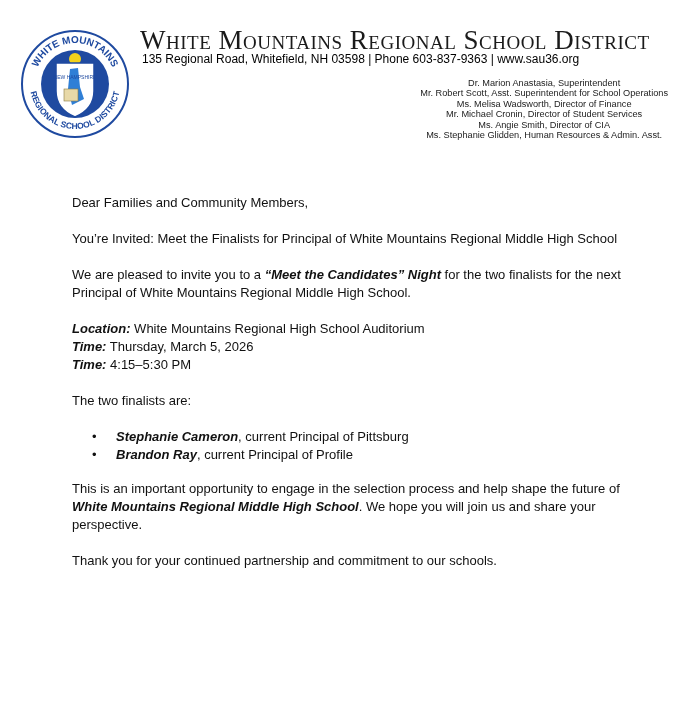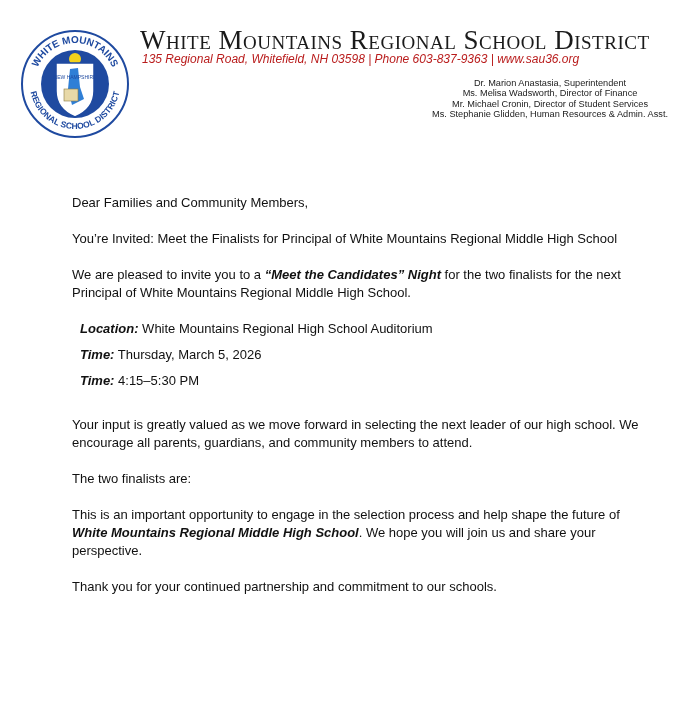--- a/index.html
+++ b/index.html
@@ -1,25 +1,25 @@
 <!DOCTYPE html>
 <html><head>
   <meta charset="utf-8">
   <style>
     html, body { margin: 0; padding: 0; background: #ffffff; }
     body { width: 693px; height: 716px; position: relative; overflow: hidden; font-family: "Liberation Sans", sans-serif; color: #111; }
     .logo { position: absolute; left: 20px; top: 29px; width: 110px; height: 110px; }
     .district-name { position: absolute; left: 140px; top: 26px; font-family: "Liberation Serif", serif; font-size: 27px; letter-spacing: 0.5px; color: #1a1a1a; font-variant: small-caps; white-space: nowrap; line-height: 28px; }
-    .address { position: absolute; left: 142px; top: 52px; font-size: 12px; color: #b91c1c; white-space: nowrap; font-style: italic; }
+    .address { position: absolute; left: 142px; top: 52px; font-size: 12px; color: #000000; white-space: nowrap; }
     .staff { position: absolute; right: 25px; top: 78px; text-align: center; font-size: 9.2px; line-height: 10.4px; color: #222; }
     .staff div { white-space: nowrap; }
     .body-text { position: absolute; left: 72px; top: 194px; width: 580px; font-size: 13px; line-height: 18px; color: #111; }
     .body-text p { margin: 0 0 18px 0; }
     .body-text b { font-weight: bold; font-style: italic; }
-    .details p { margin: 8px; }
+    .details p { margin: 0; }
     .finalists { list-style: none; margin: 0 0 16px 0; padding: 0 0 0 20px; }
     .finalists li { position: relative; padding-left: 24px; }
     .finalists li::before { content: "•"; position: absolute; left: 0; top: 0; }
     .spacer { height: 18px; }
   </style>
 </head>
 <body>
 
 <div class="logo">
   <svg width="110" height="110" viewBox="0 0 110 110">
@@ -41,36 +41,41 @@
     <rect x="44" y="60" width="14" height="12" fill="#e8d9a8" stroke="#8a7a40" stroke-width="0.6"></rect>
     <text x="55" y="50" font-family="Liberation Sans, sans-serif" font-size="5" fill="#1f4aa0" text-anchor="middle">NEW HAMPSHIRE</text>
   </svg>
 </div>
 
 <div class="district-name">White Mountains Regional School District</div>
 <div class="address">135 Regional Road, Whitefield, NH 03598 | Phone 603-837-9363 | www.sau36.org</div>
 
 <div class="staff">
   <div>Dr. Marion Anastasia, Superintendent</div>
+  <div>Mr. Robert Scott, Asst. Superintendent for School Operations</div>
   <div>Ms. Melisa Wadsworth, Director of Finance</div>
   <div>Mr. Michael Cronin, Director of Student Services</div>
+  <div>Ms. Angie Smith, Director of CIA</div>
   <div>Ms. Stephanie Glidden, Human Resources &amp; Admin. Asst.</div>
 </div>
 
 <div class="body-text">
   <p>Dear Families and Community Members,</p>
   <p>You’re Invited: Meet the Finalists for Principal of White Mountains Regional Middle High School</p>
   <p><span>We are pleased to invite you to a </span><b>“Meet the Candidates” Night</b><span> for the two finalists for the next Principal of White Mountains Regional Middle High School.</span></p>
 
   <div class="details">
     <p><b>Location:</b><span> White Mountains Regional High School Auditorium</span></p>
     <p><b>Time:</b><span> Thursday, March 5, 2026</span></p>
     <p><b>Time:</b><span> 4:15–5:30 PM</span></p>
   </div>
   <div class="spacer"></div>
 
-  <p>Your input is greatly valued as we move forward in selecting the next leader of our high school. We encourage all parents, guardians, and community members to attend.</p>
   <p>The two finalists are:</p>
 
+  <ul class="finalists">
+    <li><b>Stephanie Cameron</b><span>, current Principal of Pittsburg</span></li>
+    <li><b>Brandon Ray</b><span>, current Principal of Profile</span></li>
+  </ul>
 
   <p><span>This is an important opportunity to engage in the selection process and help shape the future of </span><b>White Mountains Regional Middle High School</b><span>. We hope you will join us and share your perspective.</span></p>
   <p>Thank you for your continued partnership and commitment to our schools.</p>
 </div>
 
 </body></html>

